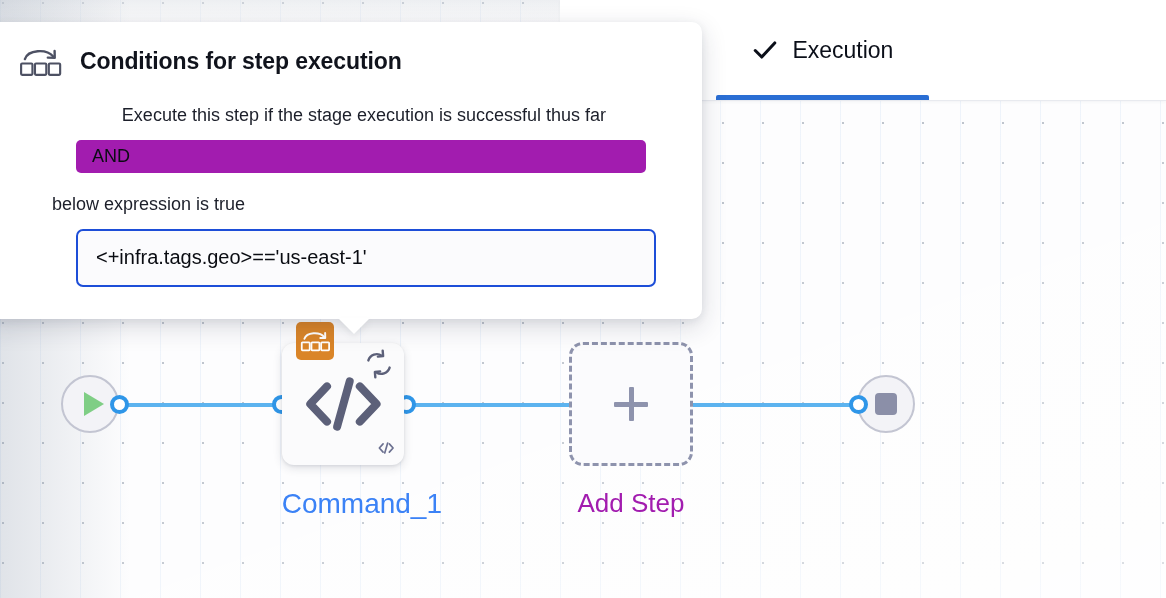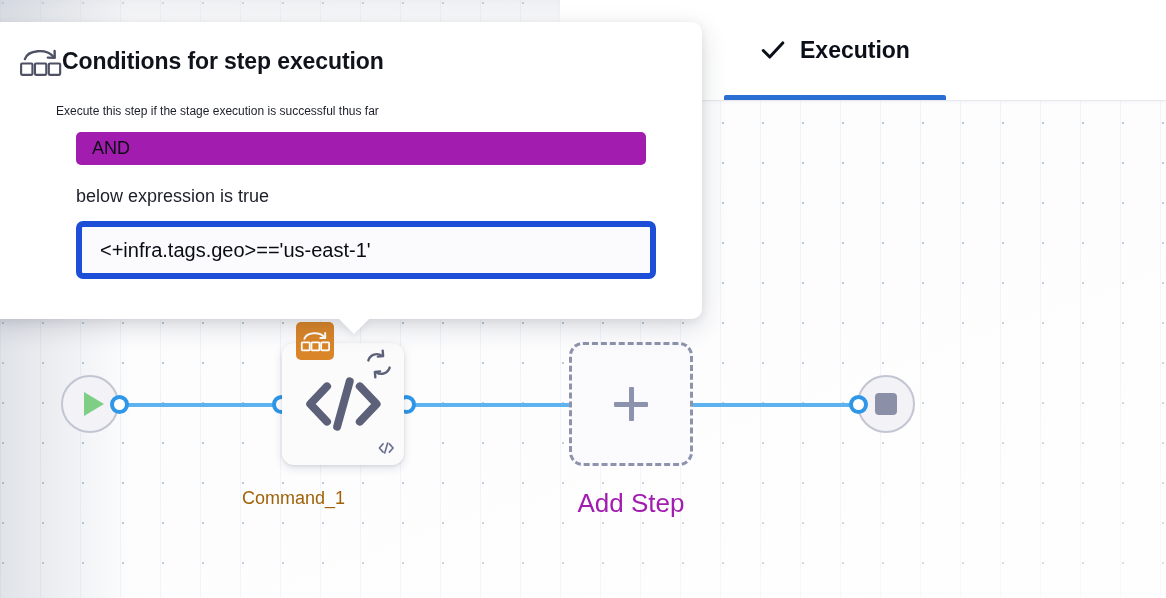--- a/index.html
+++ b/index.html
@@ -76,21 +76,20 @@
     height: 100px;
     display: flex;
     align-items: center;
     justify-content: center;
     gap: 14px;
     padding: 0 36px;
     font-size: 23px;
     color: #0b0f19;
     cursor: pointer;
     white-space: nowrap;
-    font-weight: bold;
   }
   .tab .tab-label { line-height: 1; }
   .tab.active::after {
     content: "";
     position: absolute;
     left: 0; right: 0;
     bottom: 0;
     height: 5px;
     background: #2a6ed4;
     border-radius: 2px 2px 0 0;
@@ -127,60 +126,62 @@
   }
   .pop-inner {
     position: absolute;
     left: 0; top: 0; right: 0; bottom: 0;
     padding: 18px 30px 0 30px;
     box-sizing: border-box;
   }
   .pop-header {
     display: flex;
     align-items: center;
+    gap: 18px;
     height: 42px;
     margin-left: 2px;
   }
   .pop-title {
     font-size: 23px;
     font-weight: bold;
     color: #10131c;
     letter-spacing: -0.1px;
   }
   .loop-icon-dark { width: 44px; height: 34px; flex: 0 0 auto; }
   .pop-text {
     margin: 22px 0 0 40px;
-    font-size: 12px;
+    font-size: 18px;
     color: #1c1f2a;
     line-height: 1.25;
+    text-align: center;
   }
   .pop-field {
     margin: 13px 0 0 60px;
     height: 33px;
     background: #a21caf;
     border-radius: 5px;
     display: flex;
     align-items: center;
     padding: 0 16px;
     box-sizing: border-box;
     width: 570px;
     font-size: 18px;
     color: #0a0c12;
   }
   .pop-text2 {
-    margin: 21px 0 0 60px;
+    margin: 21px 0 0 36px;
     font-size: 18px;
     color: #1c1f2a;
   }
   .pop-expr {
     margin: 14px 0 0 60px;
     width: 580px;
     height: 58px;
     background: #fbfbfd;
-    border: 6px solid #1d4ed8;
+    border: 2px solid #1d4ed8;
     border-radius: 7px;
     display: flex;
     align-items: center;
     padding: 0 18px;
     box-sizing: border-box;
     font-size: 20px;
     color: #0a0c12;
   }
 
   
@@ -274,23 +275,23 @@
   .node-corner {
     position: absolute;
     right: 8px; bottom: 7px;
     width: 20px; height: 20px;
     color: #6b7090;
   }
   .node-label {
     position: absolute;
     left: 242px; top: 488px;
     width: 200px;
-    text-align: left;
-    font-size: 18px;
-    color: #a16207;
+    text-align: right;
+    font-size: 28px;
+    color: #3b82f6;
   }
 
   
   .addstep {
     position: absolute;
     left: 569px; top: 342px;
     width: 124px; height: 124px;
     border: 3px dashed #8e93ad;
     border-radius: 14px;
     background: #fbfbfd;

